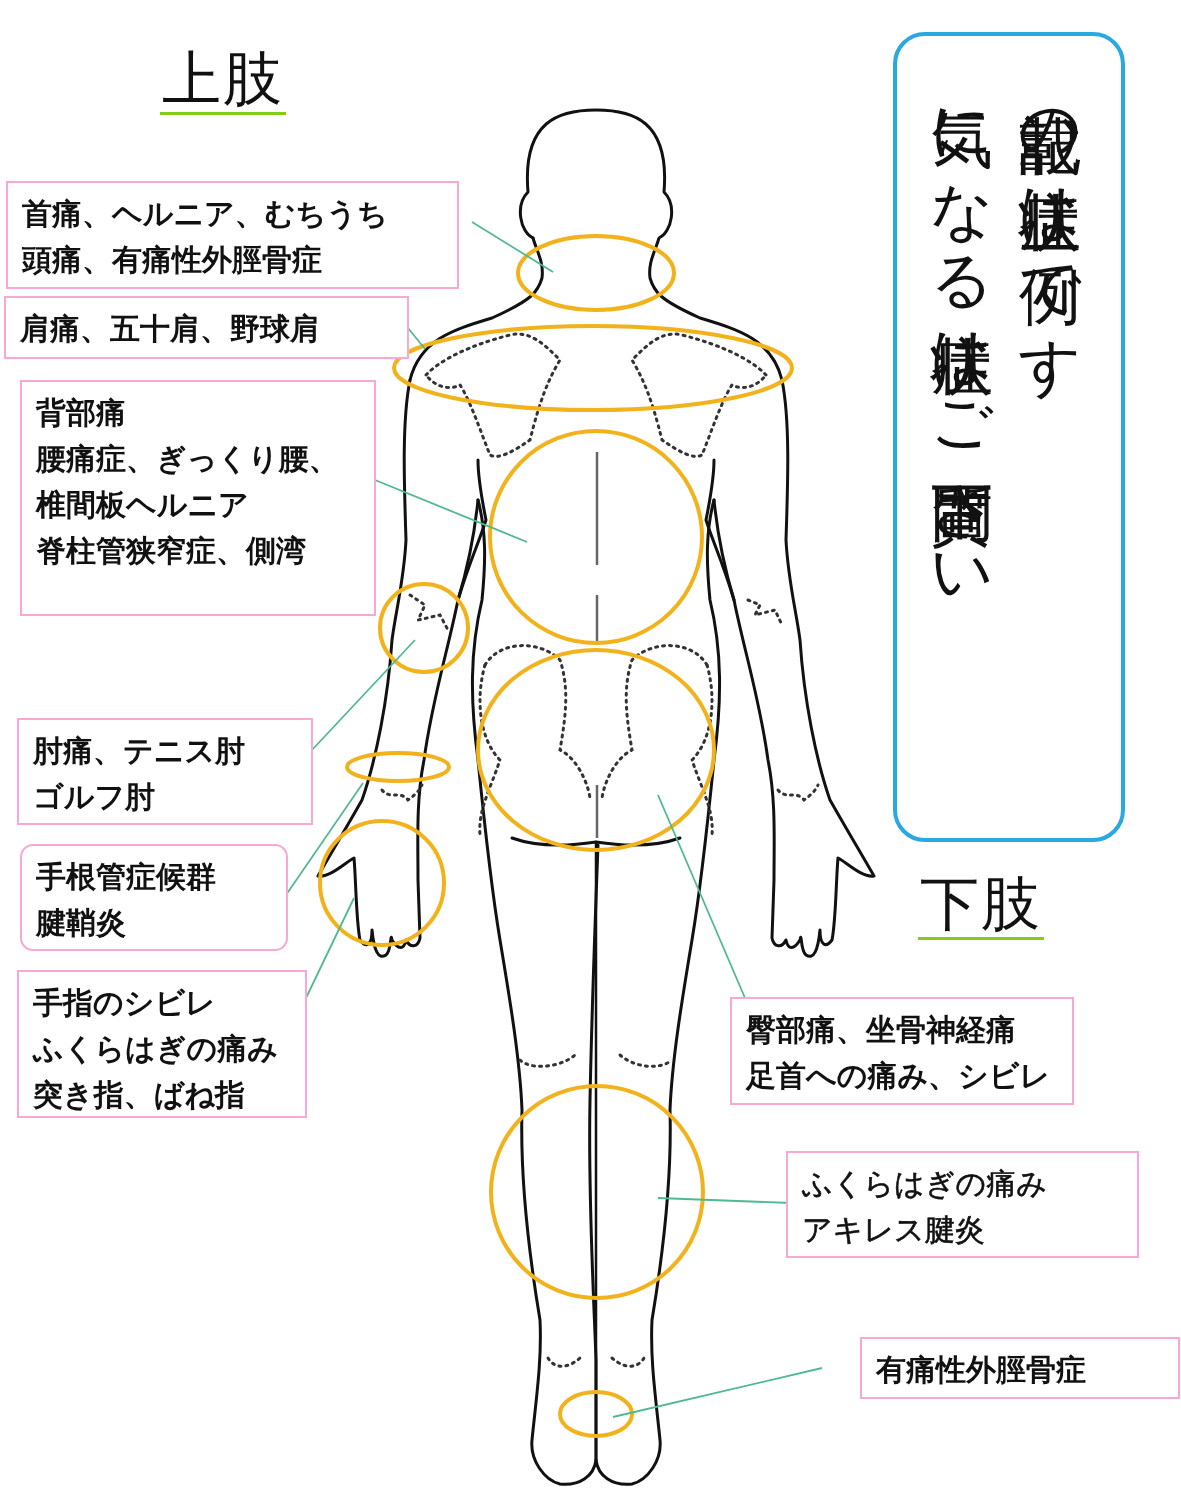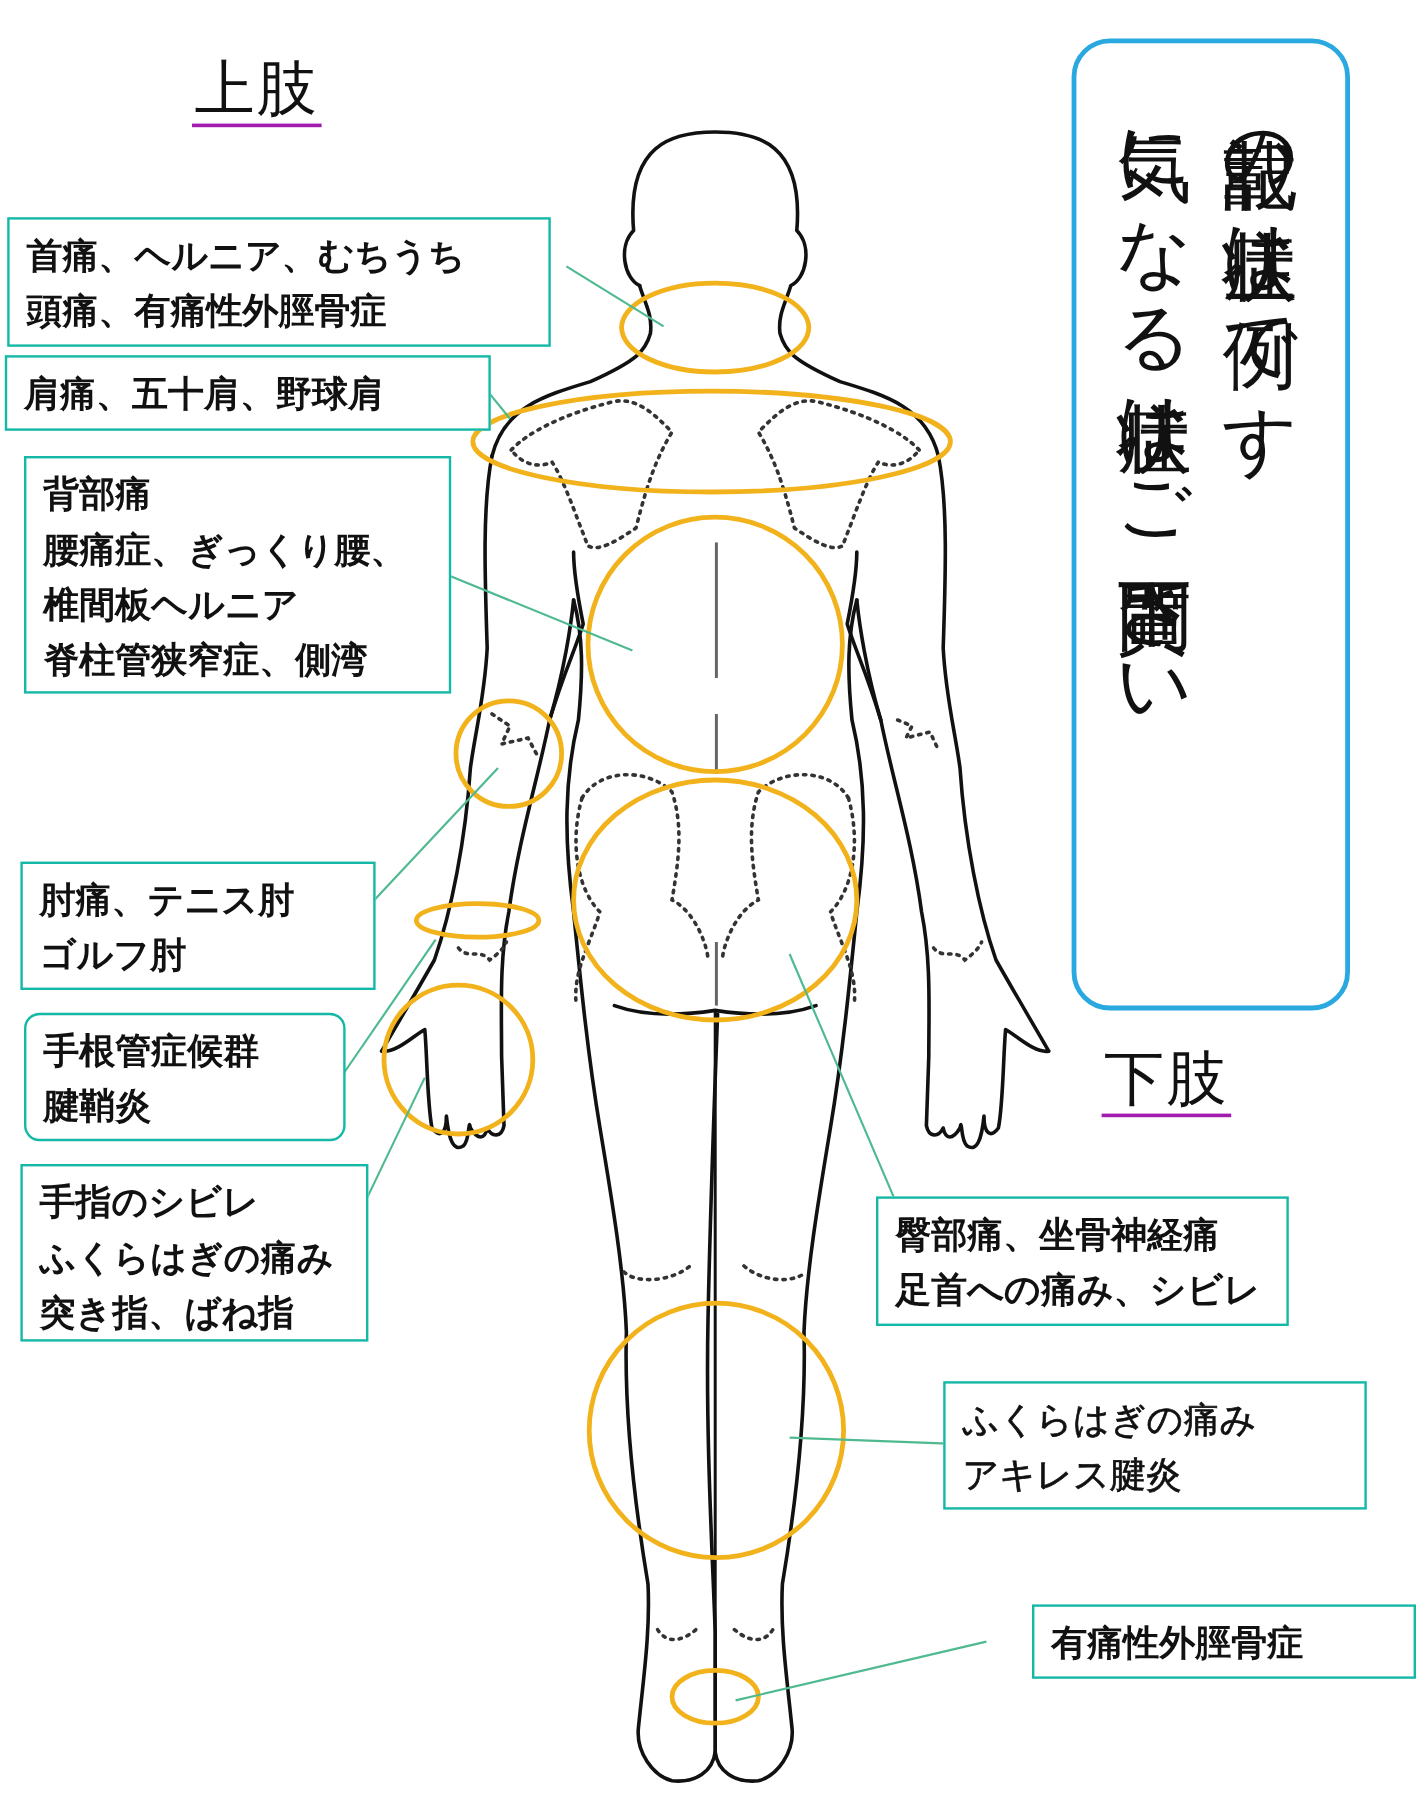--- a/index.html
+++ b/index.html
@@ -1,21 +1,21 @@
 <!DOCTYPE html>
 <html><head>
 <meta charset="utf-8">
 <style>
   html, body { margin: 0; padding: 0; background: #ffffff; }
   body { width: 1181px; height: 1496px; position: relative; overflow: hidden;
          font-family: "DejaVu Sans", "Liberation Sans", sans-serif; color: #111; }
   #figure { position: absolute; left: 0; top: 0; width: 1181px; height: 1496px; }
-  .heading { position: absolute; font-size: 50px; font-weight: normal; letter-spacing: 2px;
-             border-bottom: 3px solid #a21caf; line-height: 1.05; padding: 0 2px 2px 2px; }
-  .label-box { position: absolute; background: #fff; border: 2px solid #14b8a6;
+  .heading { position: absolute; font-size: 59px; font-weight: normal; letter-spacing: 2px;
+             border-bottom: 3px solid #84cc16; line-height: 1.05; padding: 0 2px 2px 2px; }
+  .label-box { position: absolute; background: #fff; border: 2px solid #f9a8d4;
                box-sizing: border-box; padding: 8px 14px 6px 14px;
                font-weight: bold; font-size: 30px; line-height: 46px; white-space: nowrap; }
   .label-box .line { display: block; }
   .note-box { position: absolute; left: 893px; top: 32px; width: 232px; height: 810px;
               border: 4px solid #2aa8e0; border-radius: 32px; box-sizing: border-box; background: #fff; }
   .note-col { position: absolute; top: 28px; writing-mode: vertical-rl; text-orientation: upright;
               font-size: 62px; line-height: 1; letter-spacing: 2px; }
 </style>
 </head>
 <body>
@@ -85,21 +85,21 @@
 <div class="heading" style="left:160px; top:48px;">上肢</div>
 <div class="heading" style="left:918px; top:873px;text-align:center;">下肢</div>
 
 <div class="label-box" style="left:6px; top:181px; width:453px; height:108px;">
   <span class="line">首痛、ヘルニア、むちうち</span>
   <span class="line">頭痛、有痛性外脛骨症</span>
 </div>
 <div class="label-box" style="left:4px; top:296px; width:405px; height:63px;">
   <span class="line">肩痛、五十肩、野球肩</span>
 </div>
-<div class="label-box" style="left:20px; top:380px; width:356px; height:198px;">
+<div class="label-box" style="left:20px; top:380px; width:356px; height:236px;">
   <span class="line">背部痛</span>
   <span class="line">腰痛症、ぎっくり腰、</span>
   <span class="line">椎間板ヘルニア</span>
   <span class="line">脊柱管狭窄症、側湾</span>
 </div>
 <div class="label-box" style="left:17px; top:718px; width:296px; height:107px;">
   <span class="line">肘痛、テニス肘</span>
   <span class="line">ゴルフ肘</span>
 </div>
 <div class="label-box" style="left:20px; top:844px; width:268px; height:107px;border-radius:13px;">

